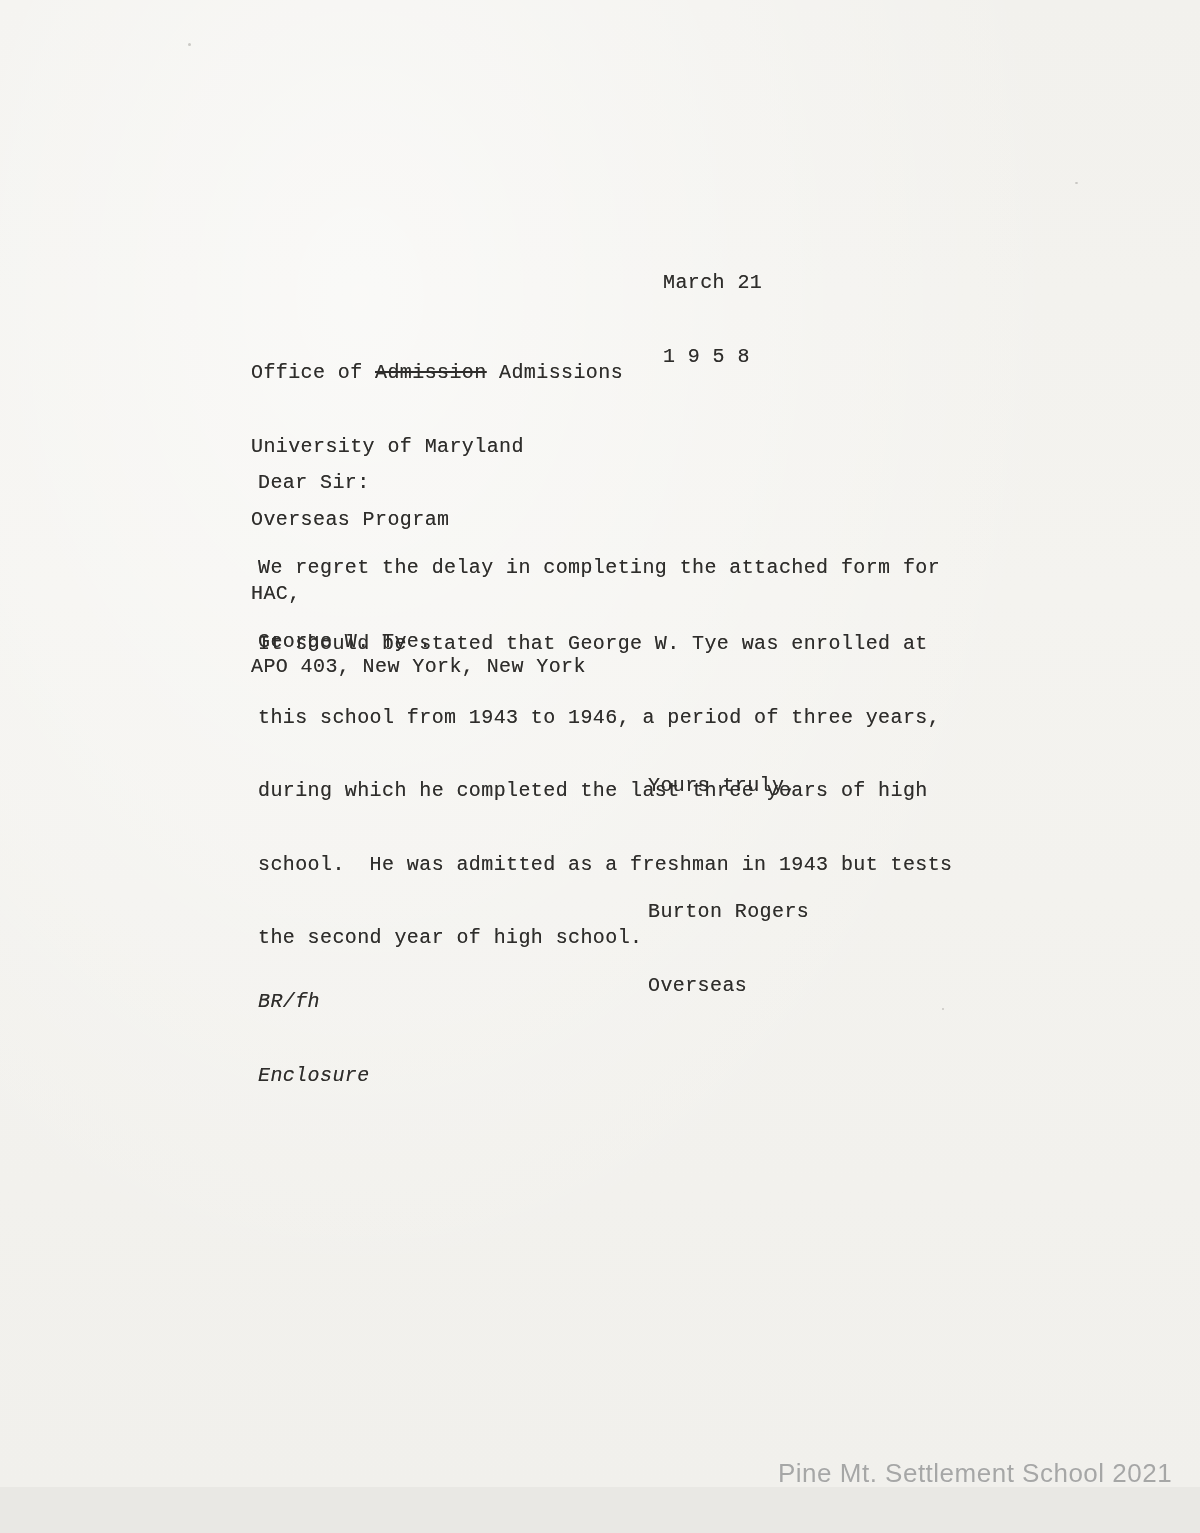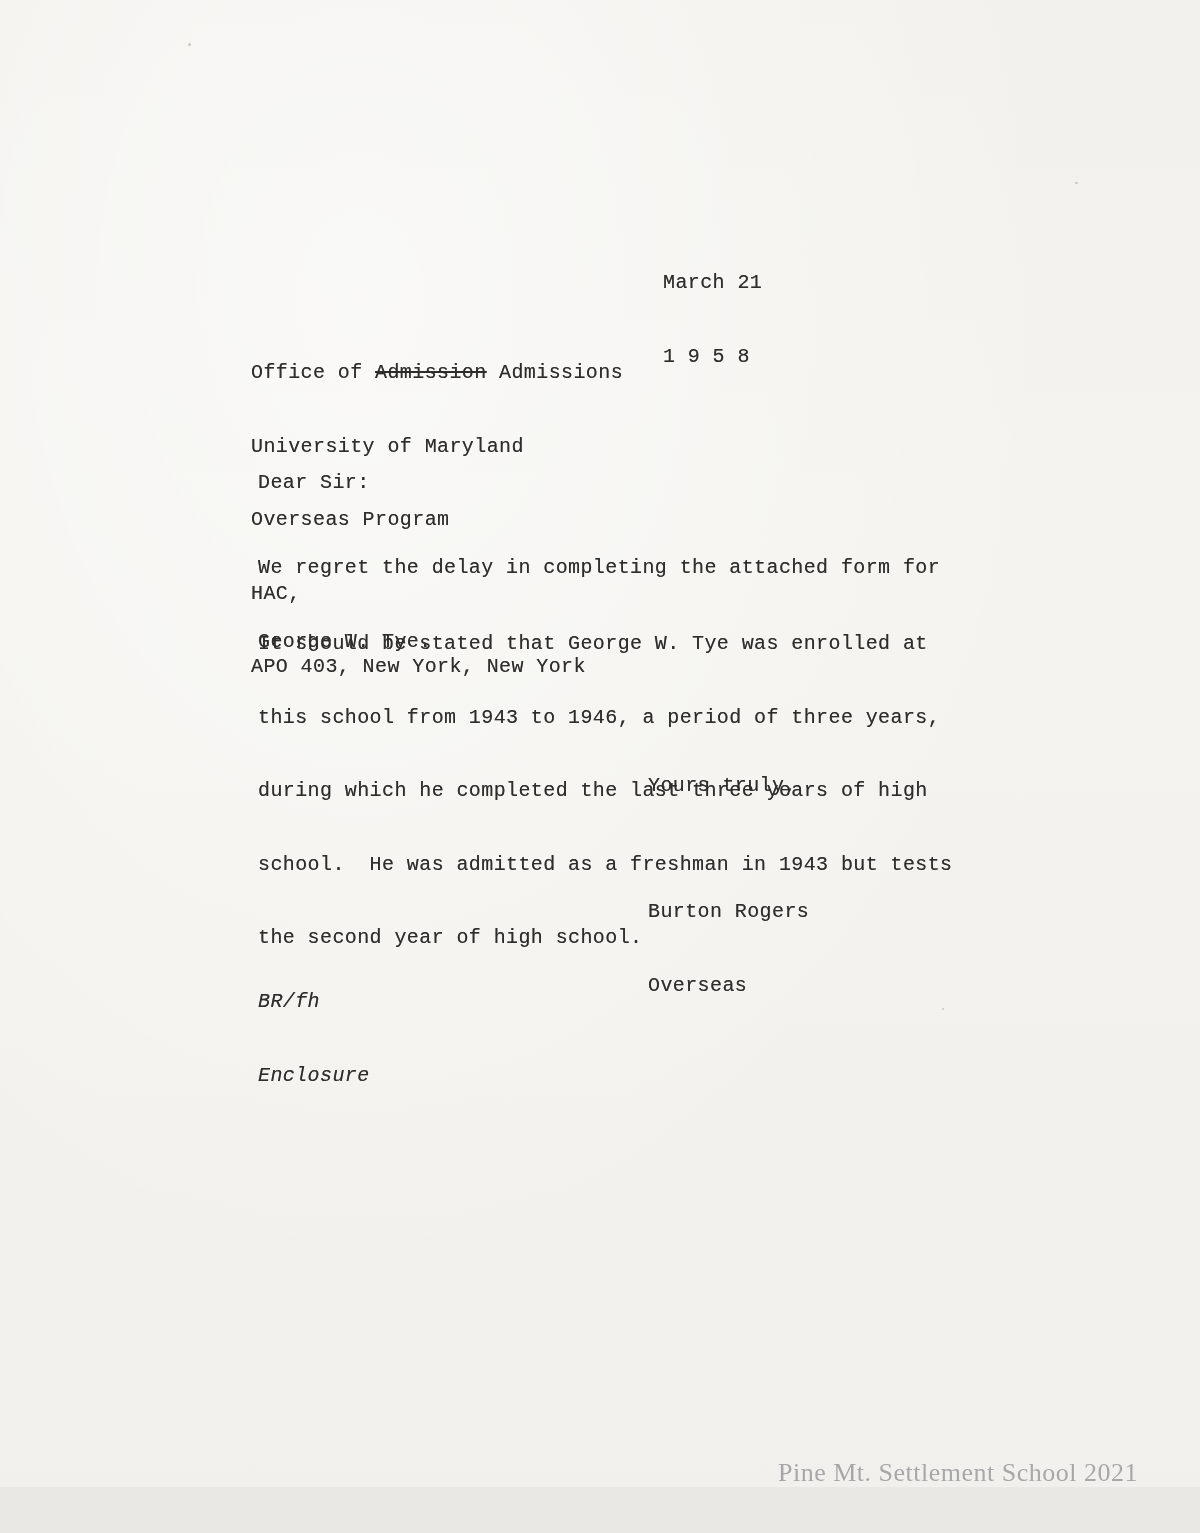--- a/index.html
+++ b/index.html
@@ -39,21 +39,21 @@
   .sig-block    { left: 648px; top: 851px; }
   .ref-block    { left: 258px; top: 941px; font-style: italic; }
   .struck {
     text-decoration: line-through;
     text-decoration-thickness: 2px;
   }
   .watermark {
     position: absolute;
     left: 778px;
     top: 1458px;
-    font-family: Liberation Serif, serif;
+    font-family: Liberation Sans, sans-serif;
     font-size: 26px;
     color: rgba(150, 152, 152, 0.85);
     letter-spacing: 0.5px;
     text-shadow: 0 0 1px rgba(255,255,255,0.7);
   }
   .speck {
     position: absolute;
     background: rgba(120,118,112,0.35);
     border-radius: 50%;
   }

